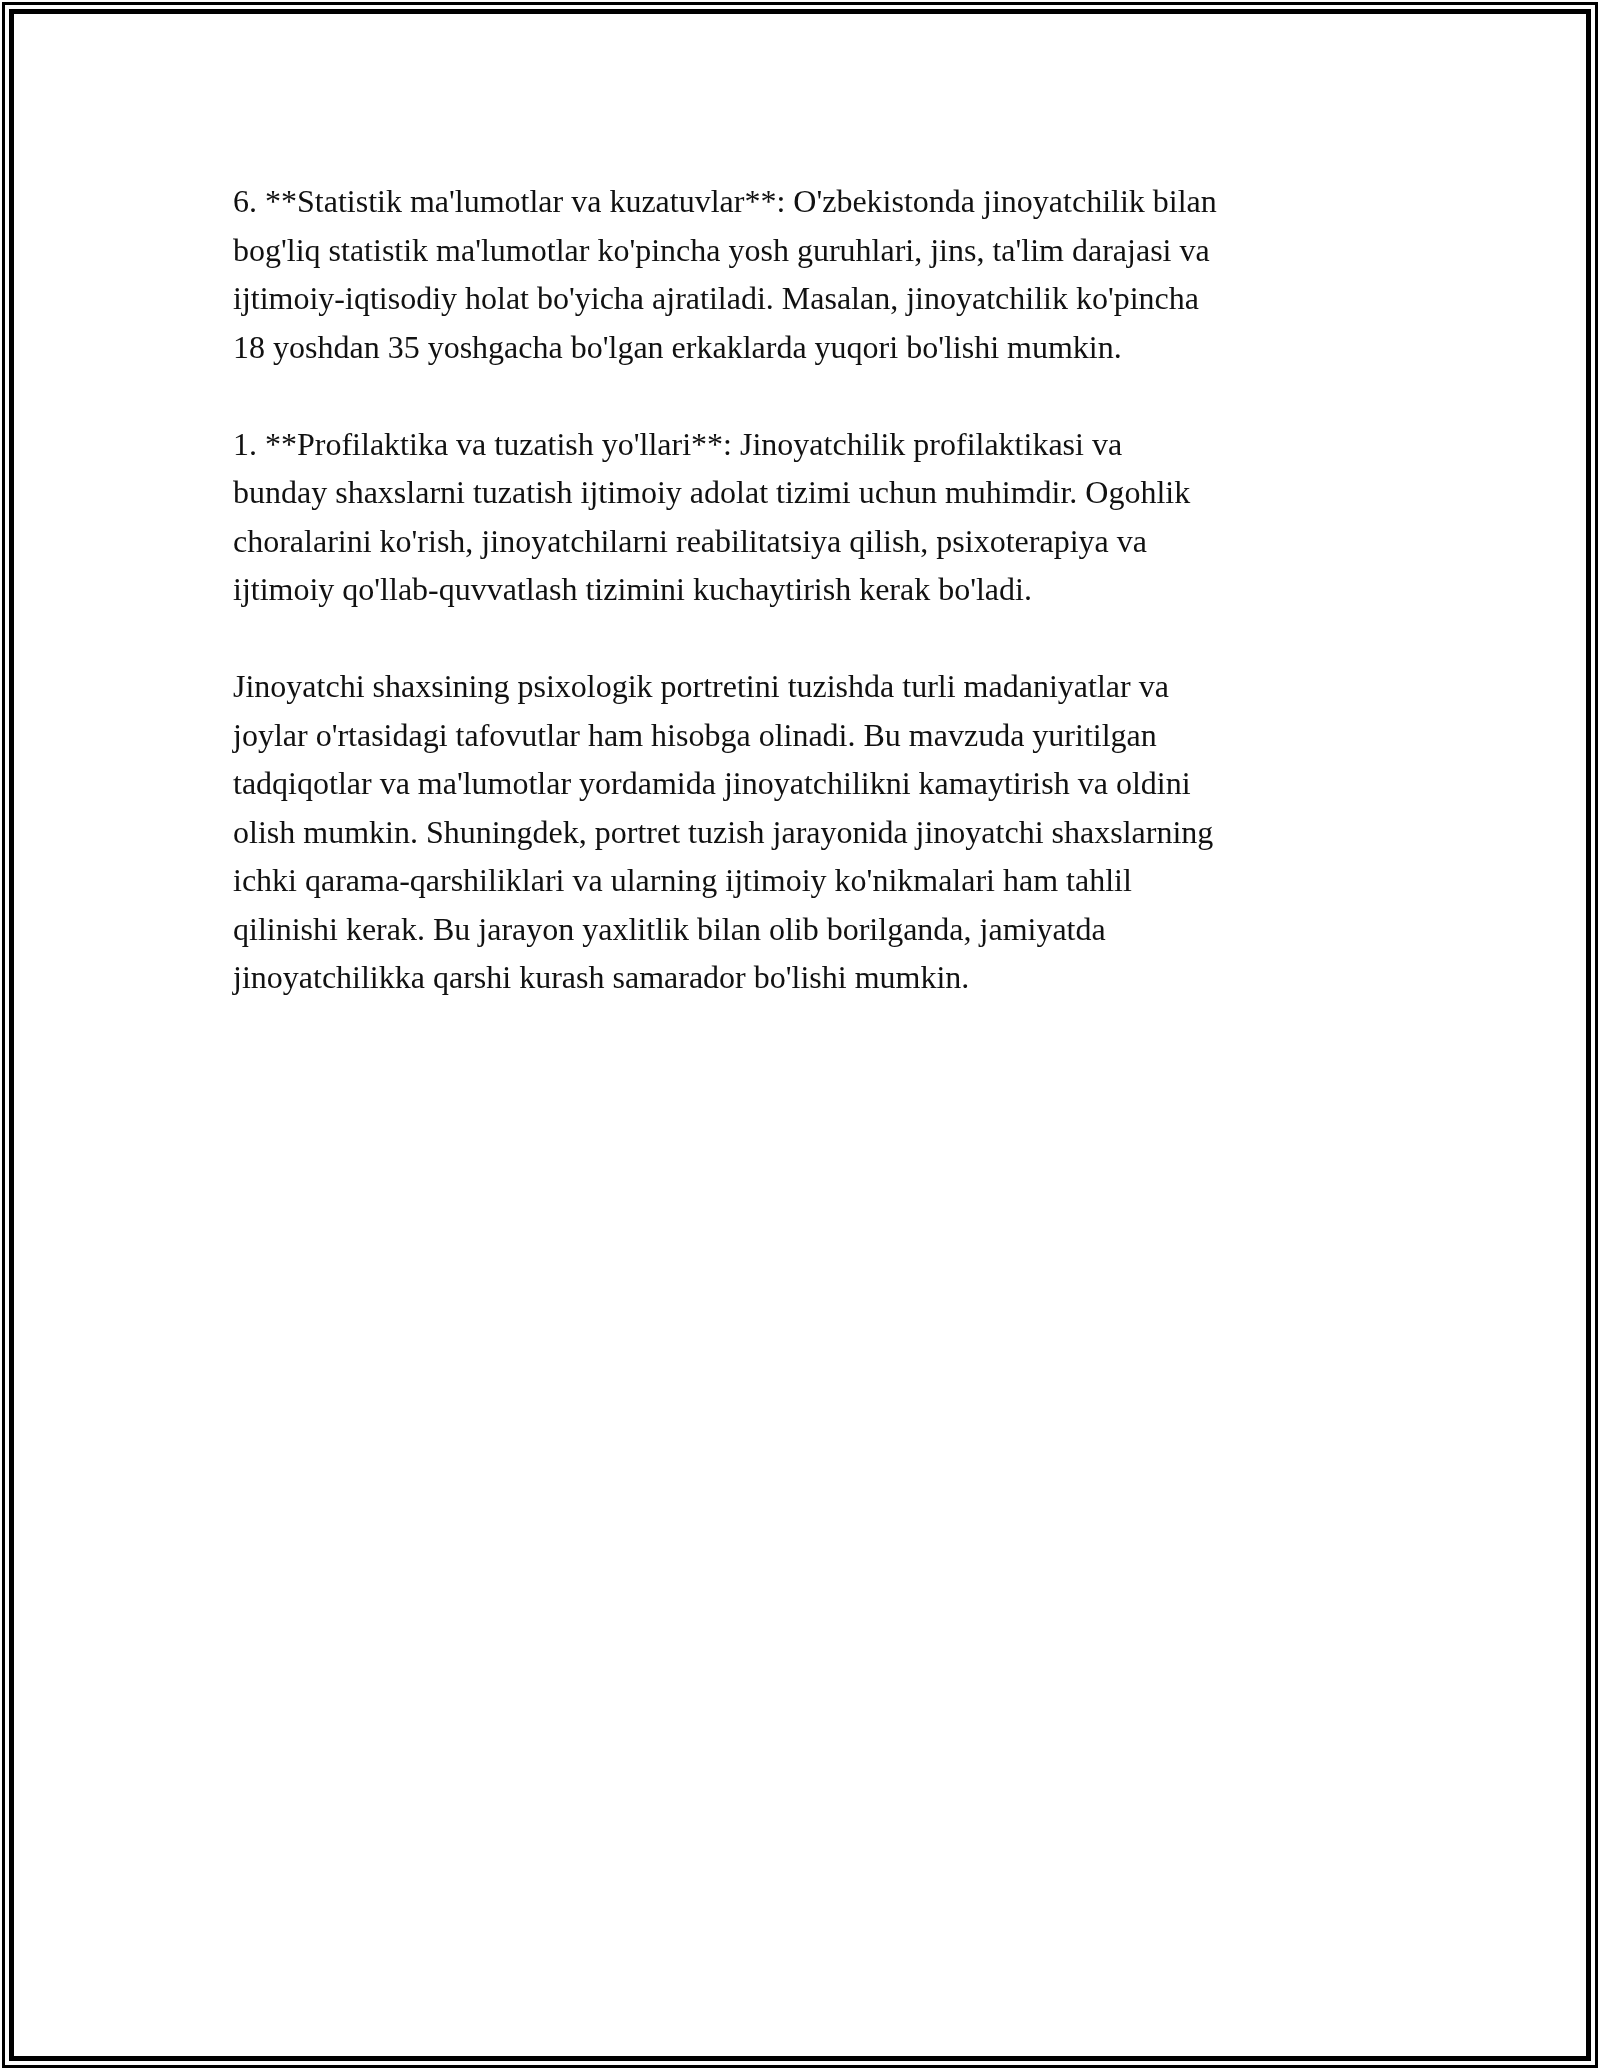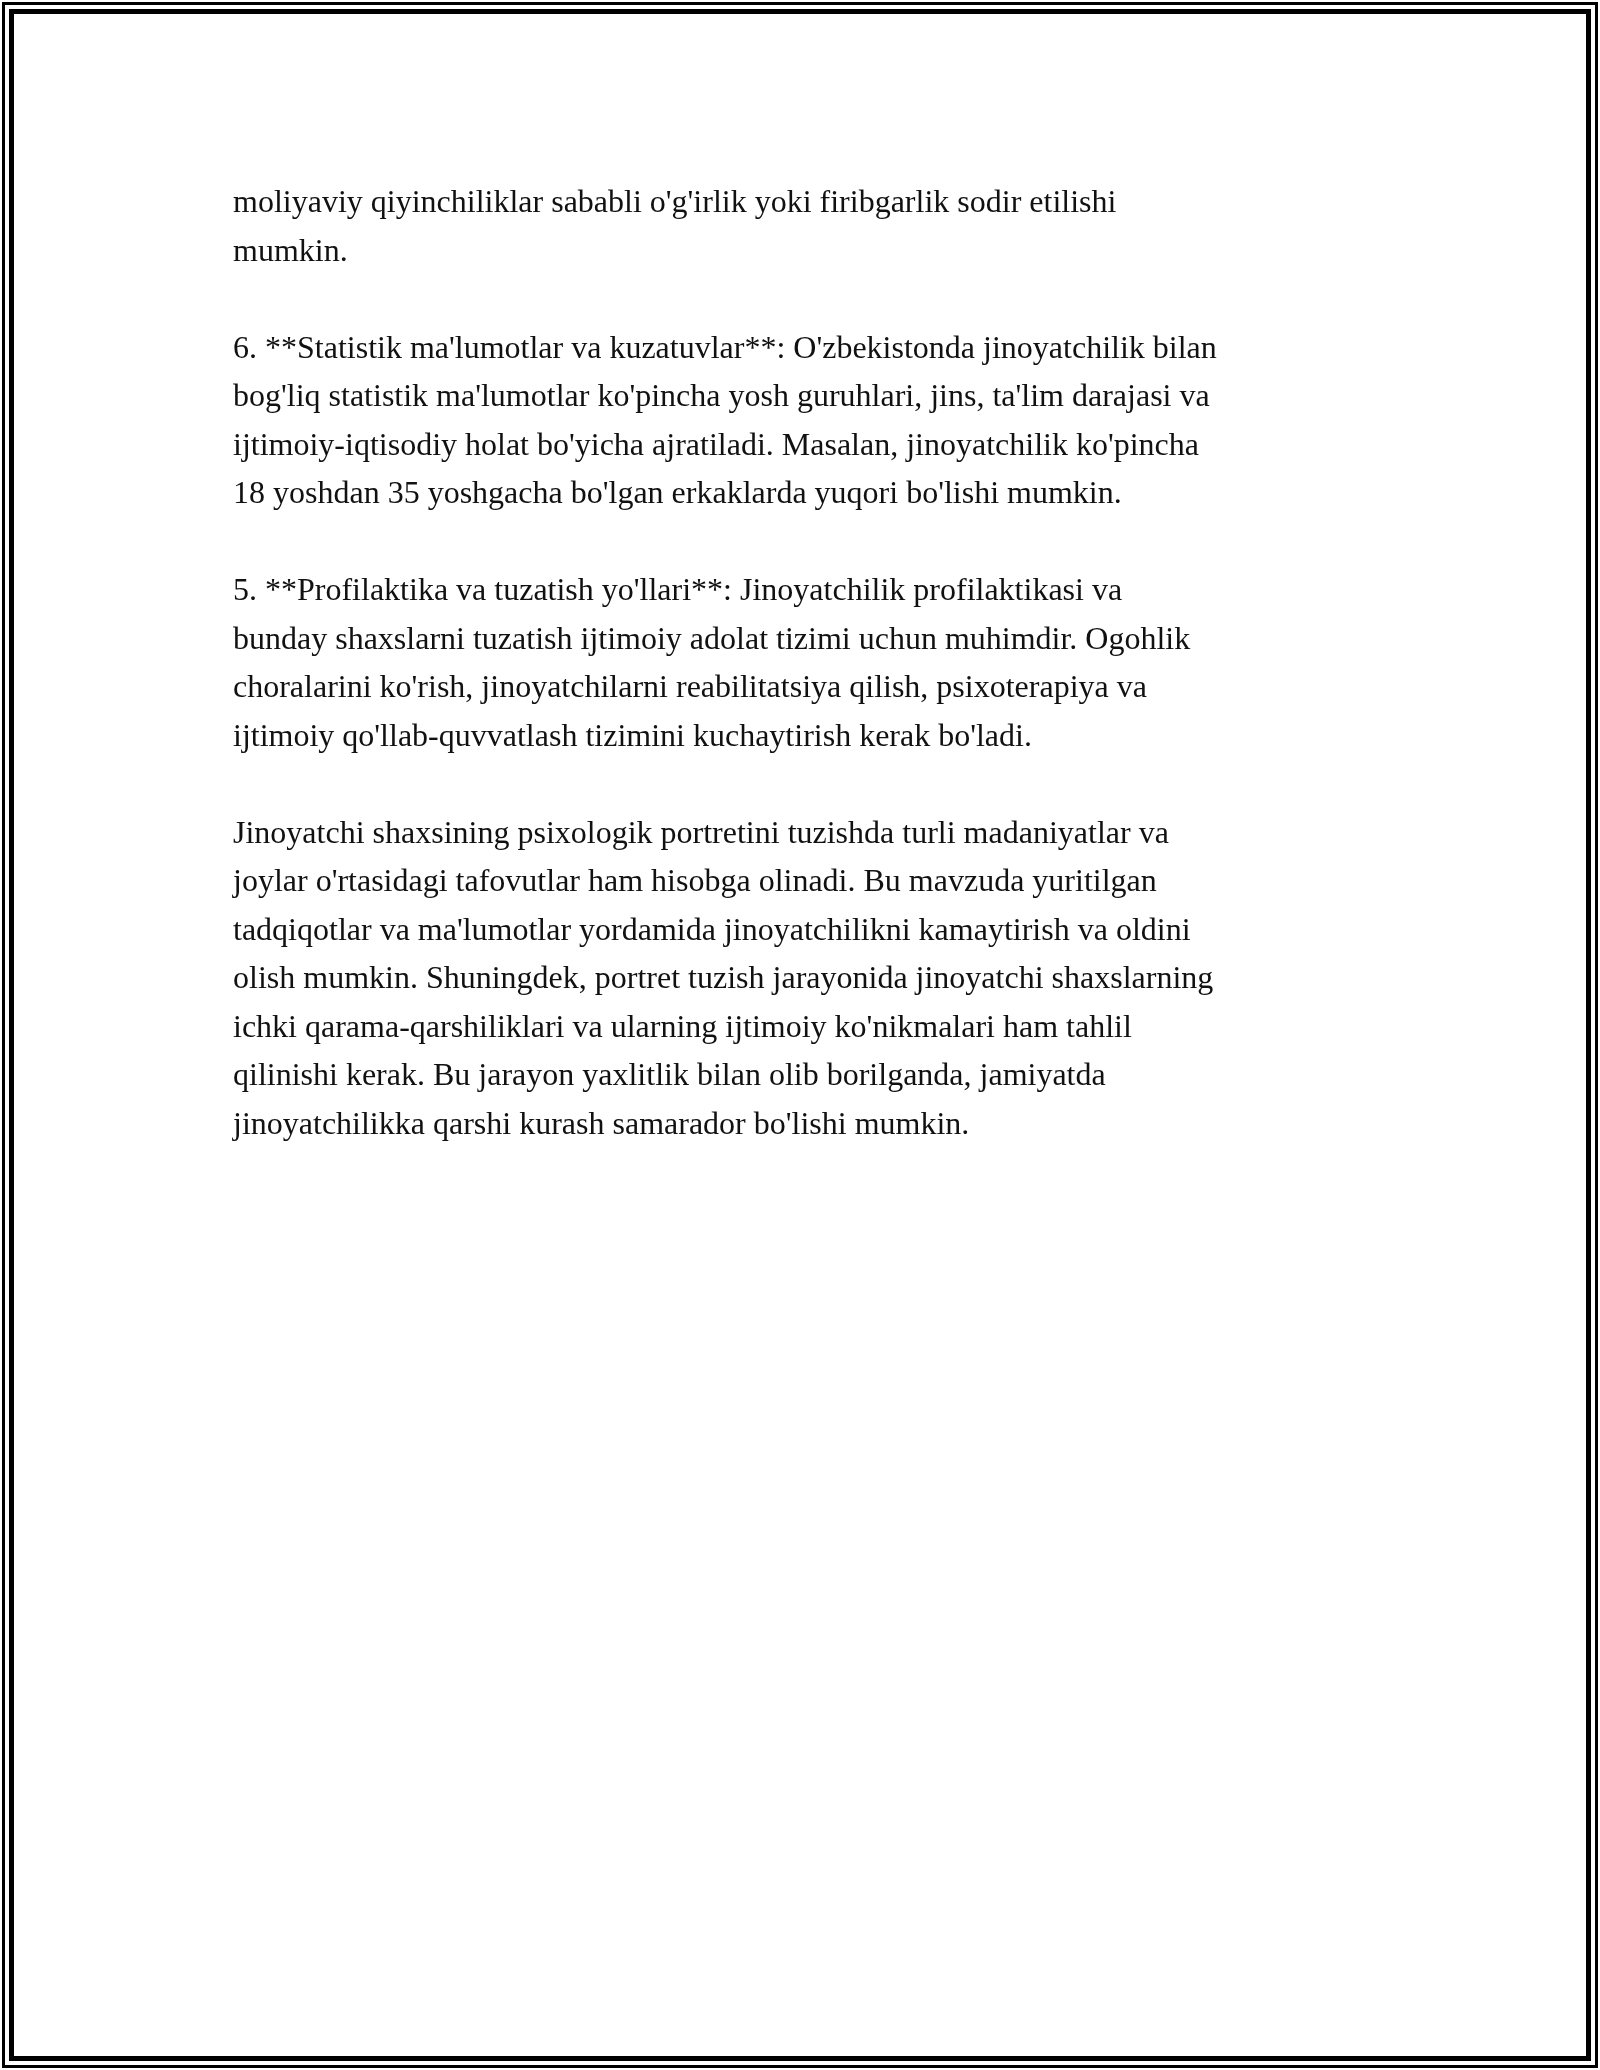--- a/index.html
+++ b/index.html
@@ -52,27 +52,25 @@
     margin-bottom: 16px;
   }
 </style>
 </head>
 <body>
 
 <div id="screen">
   <div class="frame-outer">
     <div class="frame-inner">
       <main class="doc-content">
-        <div class="para">moliyaviy qiyinchiliklar sababli o'g'irlik yoki firibgarlik sodir etilishi
-mumkin.</div>
         <div class="para">6. **Statistik ma'lumotlar va kuzatuvlar**: O'zbekistonda jinoyatchilik bilan
 bog'liq statistik ma'lumotlar ko'pincha yosh guruhlari, jins, ta'lim darajasi va
 ijtimoiy-iqtisodiy holat bo'yicha ajratiladi. Masalan, jinoyatchilik ko'pincha
 18 yoshdan 35 yoshgacha bo'lgan erkaklarda yuqori bo'lishi mumkin.</div>
-        <div class="para">5. **Profilaktika va tuzatish yo'llari**: Jinoyatchilik profilaktikasi va
+        <div class="para">1. **Profilaktika va tuzatish yo'llari**: Jinoyatchilik profilaktikasi va
 bunday shaxslarni tuzatish ijtimoiy adolat tizimi uchun muhimdir. Ogohlik
 choralarini ko'rish, jinoyatchilarni reabilitatsiya qilish, psixoterapiya va
 ijtimoiy qo'llab-quvvatlash tizimini kuchaytirish kerak bo'ladi.</div>
         <div class="para">Jinoyatchi shaxsining psixologik portretini tuzishda turli madaniyatlar va
 joylar o'rtasidagi tafovutlar ham hisobga olinadi. Bu mavzuda yuritilgan
 tadqiqotlar va ma'lumotlar yordamida jinoyatchilikni kamaytirish va oldini
 olish mumkin. Shuningdek, portret tuzish jarayonida jinoyatchi shaxslarning
 ichki qarama-qarshiliklari va ularning ijtimoiy ko'nikmalari ham tahlil
 qilinishi kerak. Bu jarayon yaxlitlik bilan olib borilganda, jamiyatda
 jinoyatchilikka qarshi kurash samarador bo'lishi mumkin.</div>

